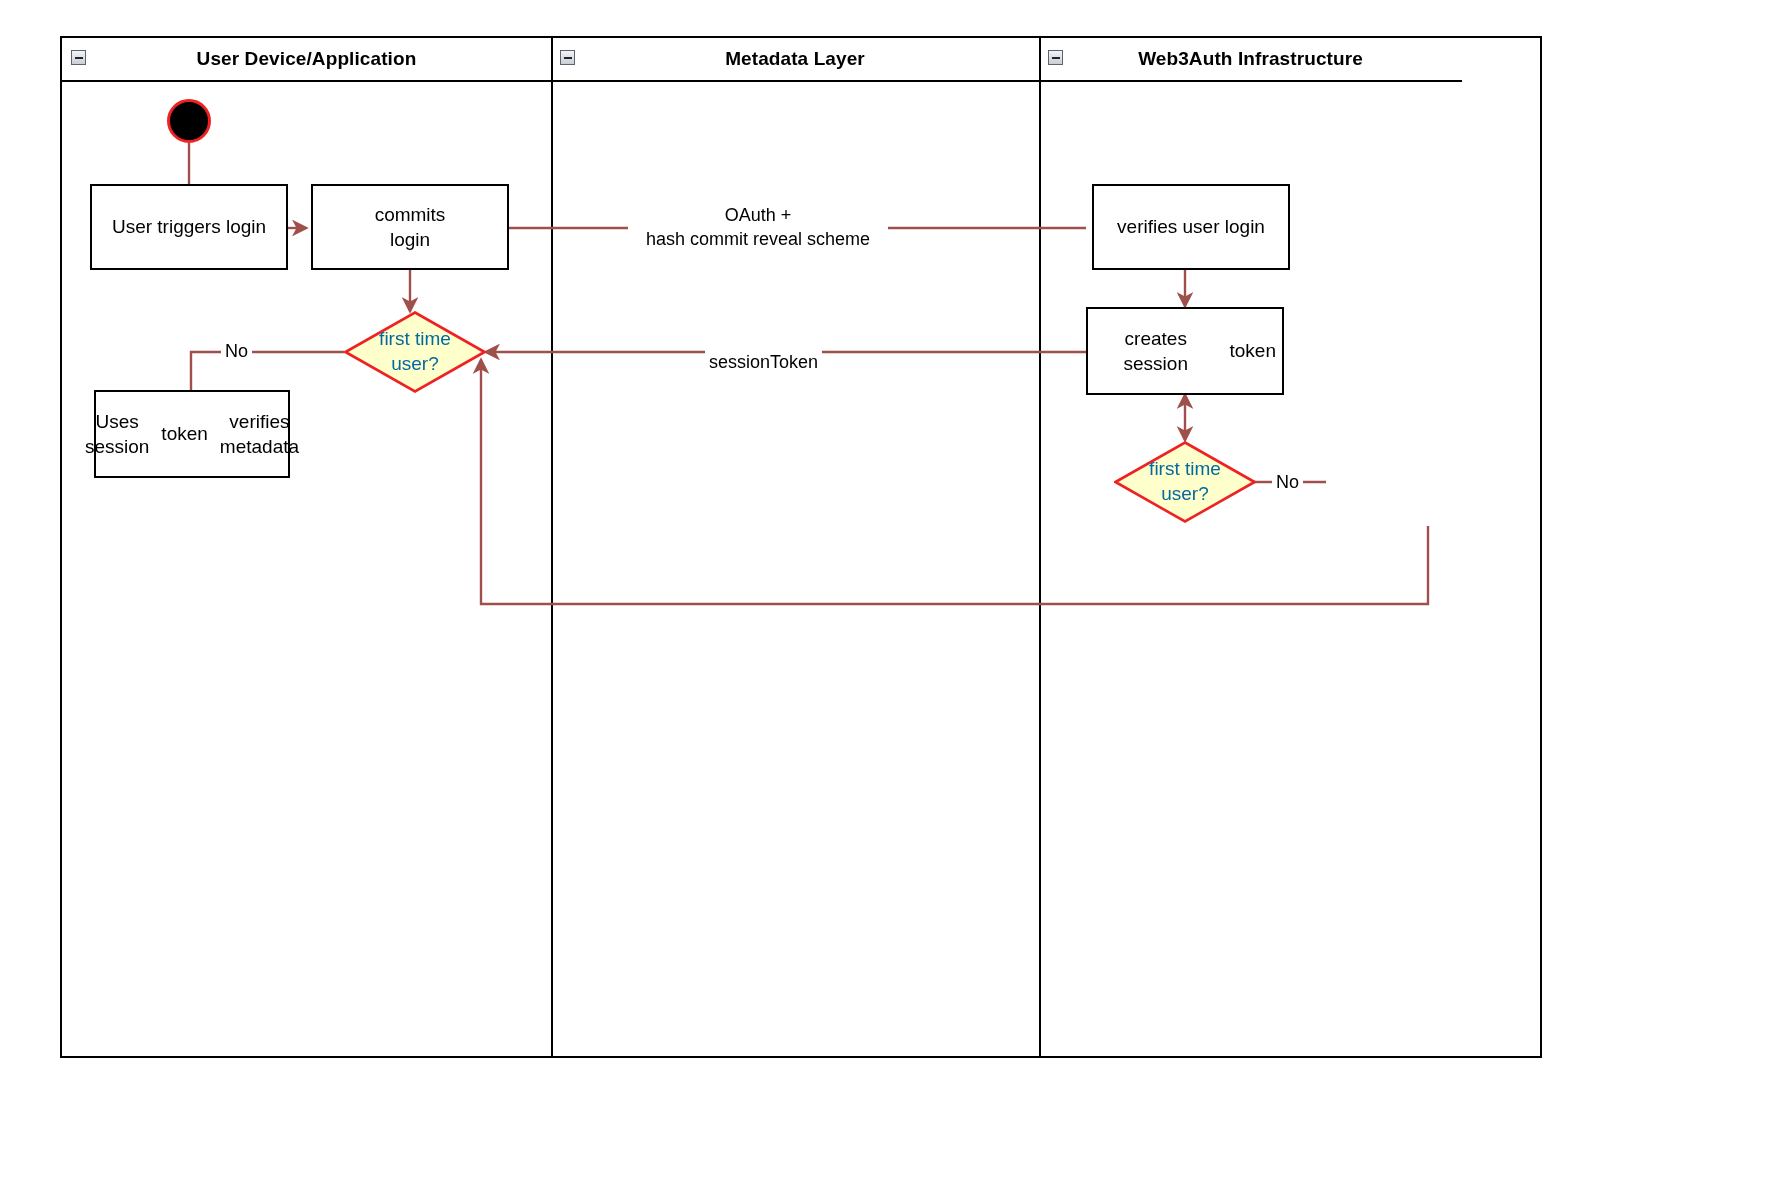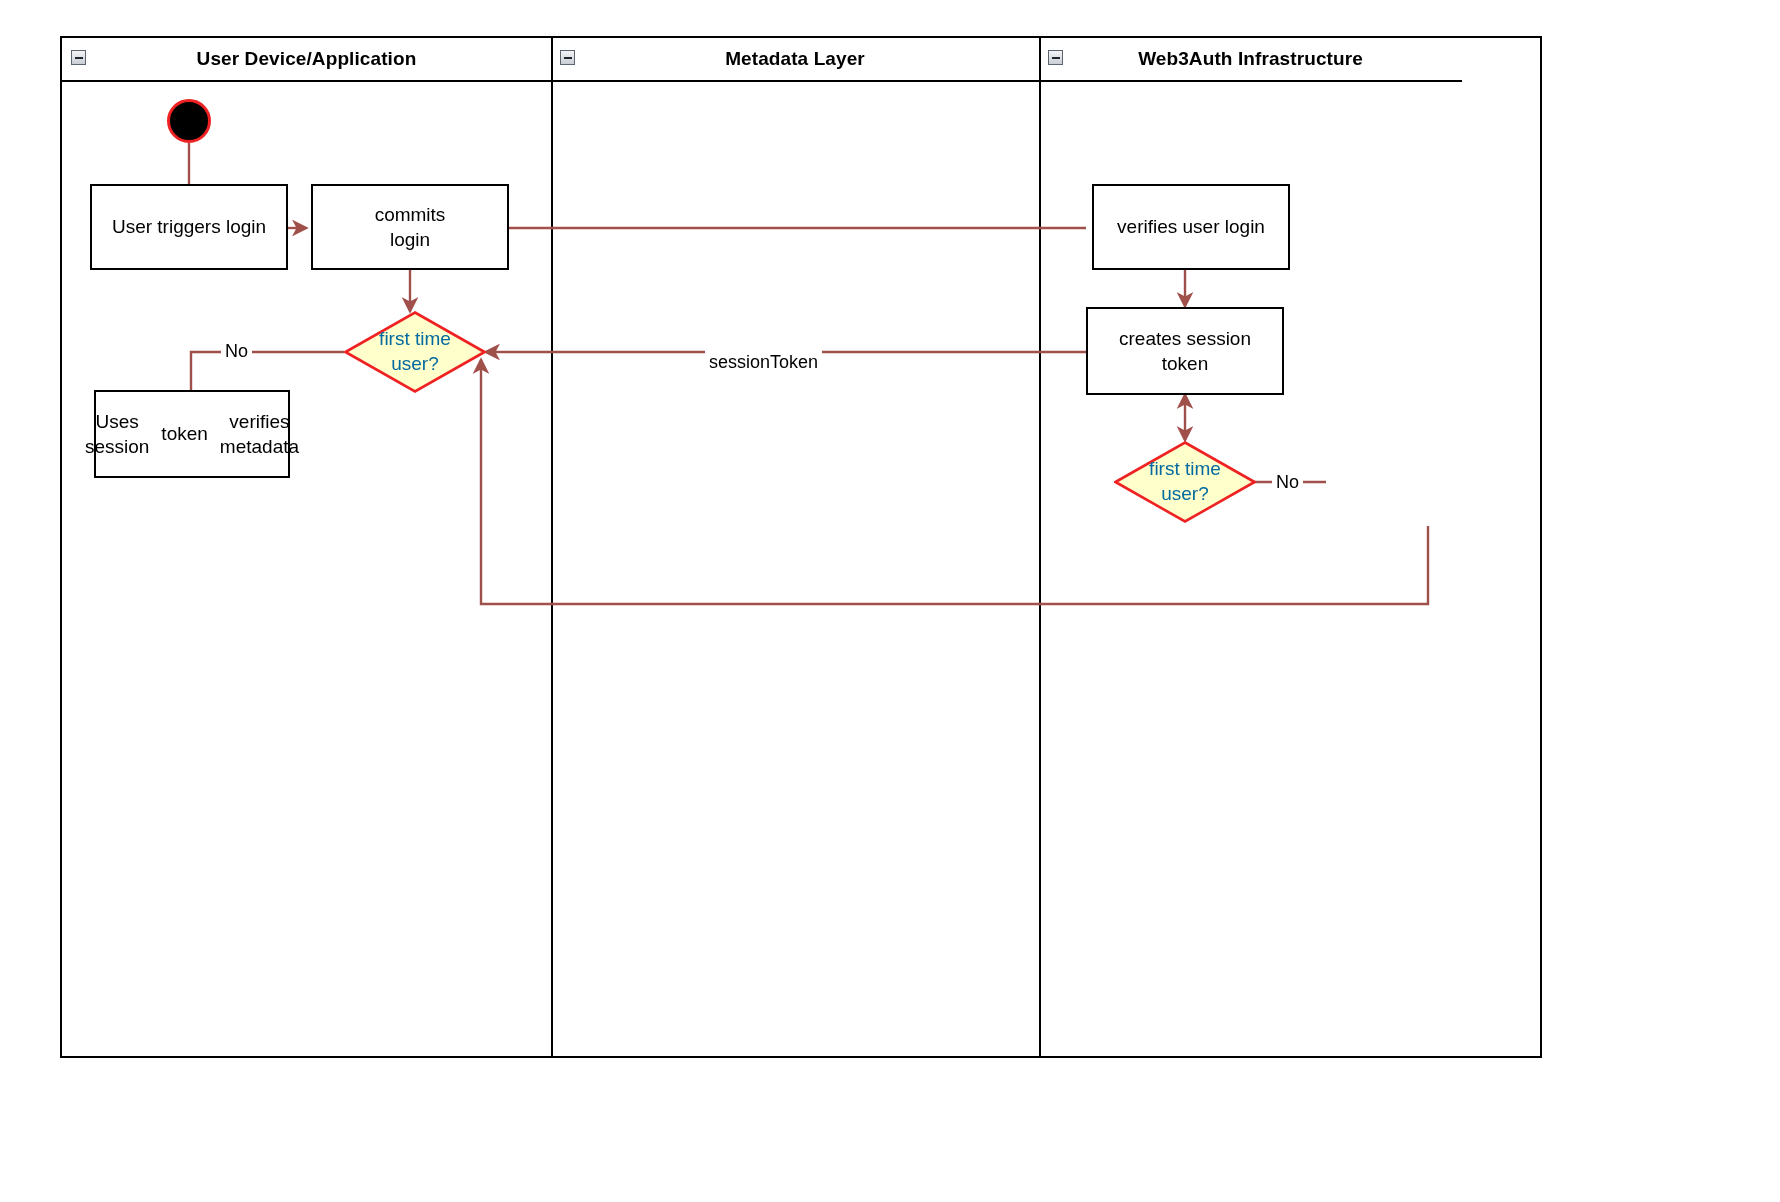--- a/index.html
+++ b/index.html
@@ -228,36 +228,40 @@
   <div class="node" style="left:94px; top:390px; width:196px; height:88px; ">
     <span>Uses session</span>
     <span>token</span>
     <span>verifies metadata</span>
   </div>
 
   <div class="node" style="left:1086px; top:184px; width:198px; height:86px;margin-left:6px;">
     <span>verifies user login</span>
   </div>
 
-  <div class="node" style="left:1086px; top:307px; width:198px; height:88px; flex-direction:column;">
+  <div class="node" style="left:1086px; top:307px; width:198px; height:88px; ">
     <span>creates session</span>
     <span>token</span>
   </div>
 
   <div class="diamond" style="left:1114px; top:441px; width:142px; height:82px;">
     <svg class="dshape" viewBox="0 0 142 82" preserveAspectRatio="none">
       <polygon points="71,1.5 140.5,41 71,80.5 1.5,41" fill="#ffffcc" stroke="#ee2222" stroke-width="2.6"></polygon>
     </svg>
     <div class="dlabel">
       <div>first time</div>
       <div>user?</div>
     </div>
   </div>
 
 
+  <div class="edge-label" style="left:628px; top:203px; width:252px;">
+    <div>OAuth +</div>
+    <div>hash commit reveal scheme</div>
+  </div>
 
   <div class="edge-label" style="left:705px; top:350px;">sessionToken</div>
 
   <div class="edge-label" style="left:221px; top:339px;">No</div>
 
   <div class="edge-label" style="left:1272px; top:470px;">No</div>
 
 </div>
 
 </body></html>

